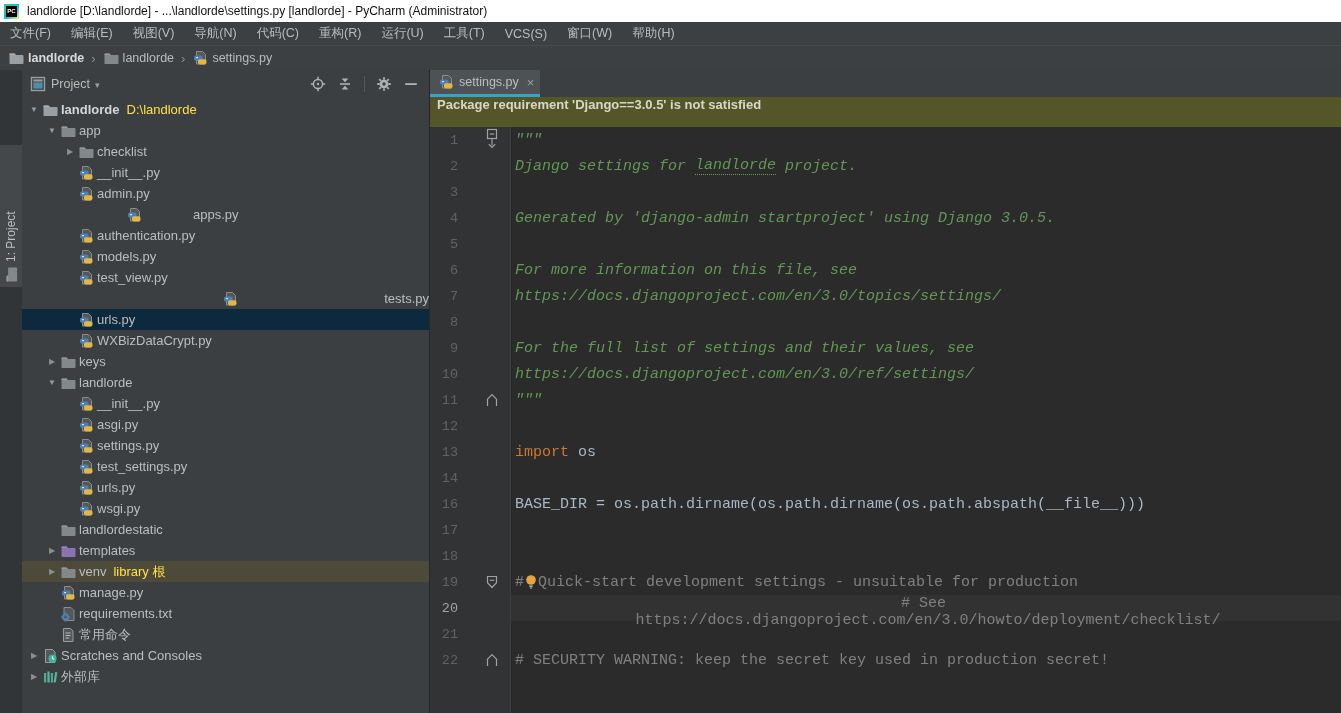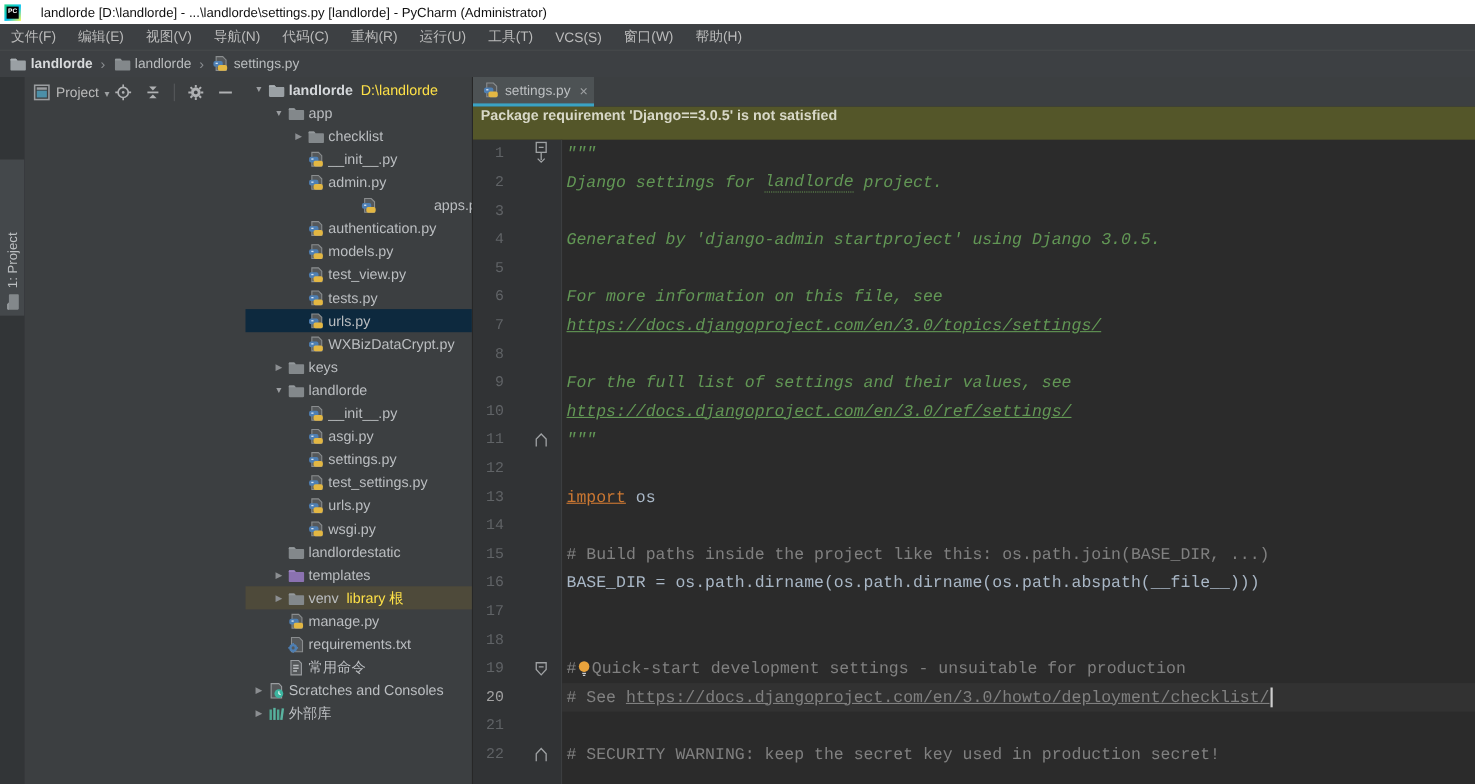--- a/index.html
+++ b/index.html
@@ -4,21 +4,21 @@
 <style>
   * { box-sizing: border-box; }
   html,body { margin:0; padding:0; }
   body {
     width:1341px; height:713px; overflow:hidden;
     background: var(--editor_bg, #2b2b2b);
     font-family:"Liberation Sans", sans-serif;
     -webkit-font-smoothing: antialiased;
   }
   
-  .titlebar { height:22px; background:#ffffff; display:flex; align-items:center; padding-left:4px; gap:18px; }
+  .titlebar { height:22px; background:#ffffff; display:flex; align-items:center; padding-left:4px; gap:8px; }
   .logo {
     width:15px; height:15px; flex:0 0 15px;
     background:linear-gradient(135deg,#21d789,#07c3f2 55%,#fcf84a);
     display:flex; align-items:center; justify-content:center;
   }
   .logo-inner { width:11px; height:11px; background:#000; color:#fff; font-size:6px; font-weight:bold;
     display:flex; align-items:center; justify-content:center; }
   .title-text { font-size:12px; color:#111; white-space:nowrap; }
   
   .menubar { height:23px; background:#3d4043; display:flex; align-items:center; padding:0 10px; gap:20px; }
@@ -35,21 +35,21 @@
   .stripe { width:22px; background:#323537; position:relative; flex:0 0 22px; }
   .stripe-tab { position:absolute; left:0; top:75px; width:22px; height:142px; background:#44484b; }
   .stripe-tab-inner {
     position:absolute; left:0; top:0; width:142px; height:22px;
     transform: rotate(-90deg) translateX(-142px); transform-origin: top left;
     display:flex; align-items:center; gap:5px; padding-left:4px;
   }
   .stripe-label { font-size:12px; color:#bcbfc1; white-space:nowrap; }
   
   .project-panel { width:408px; flex:0 0 408px; background: var(--panel_bg, #3c3f41);
-    border-right:1px solid #272727; display:flex; flex-direction:row; }
+    border-right:1px solid #272727; display:flex; flex-direction:column; }
   .panel-header { height:28px; display:flex; align-items:center; padding:0 10px 0 8px; gap:5px; flex:0 0 28px; }
   .ph-title { font-size:12.5px; color:#bbbbbb; }
   .ph-chevron { color:#9da0a2; font-size:9px; margin-top:2px; }
   .ph-toolbar { margin-left:auto; display:flex; align-items:center; gap:11px; }
   .tb-sep { width:1px; height:16px; background:#55585a; }
   .tree { flex:1; overflow:hidden; padding-top:1px; }
   .tree-row { height:21px; display:flex; align-items:center; font-size:13px; color:#bbbec1; white-space:nowrap; }
   .tree-row.selected { background: var(--selection_bg, #0d293e); }
   .tree-row.highlighted { background: var(--highlight_row_bg, #4e4a3a); }
   .tree-arrow { width:16px; flex:0 0 16px; text-align:center; font-size:8px; color:#9a9da0; }
@@ -70,27 +70,27 @@
   
   .code-area { flex:1; position:relative; overflow:hidden;
     font-family:"Liberation Mono","DejaVu Sans Mono",monospace; font-size:15px; }
   .code-area::before { content:""; position:absolute; left:0; top:0; bottom:0; width:80px;
     background:var(--gutter_bg,#313335); border-right:1px solid #3c3e40; }
   .code-line { height:26px; display:flex; align-items:stretch; position:relative; }
   .gutter { width:81px; flex:0 0 81px; display:flex; align-items:center; position:relative; z-index:1; }
   .ln { width:28px; text-align:right; font-size:13.5px; color:#606366; }
   .fold { position:absolute; left:56px; top:0; height:26px; display:flex; align-items:center; }
   .code-text { flex:1; display:flex; align-items:center; padding-left:4px; white-space:pre; color:var(--code_default,#a9b7c6); }
-  .code-line.current .code-text { background:var(--current_line_bg,#323232); }
+  .code-line.current .code-text { background:var(--current_line_bg,#323232);flex-direction:column; }
   .code-line.current .ln { color:#a3a3a3; }
   .seg-doc { color:var(--docstring_green,#629755); font-style:italic; }
   .seg-cmt { color:var(--comment_gray,#808080); }
-  .seg-kw { color:var(--keyword_orange,#cc7832);text-decoration:underline; }
+  .seg-kw { color:var(--keyword_orange,#cc7832); }
   .seg-code { color:var(--code_default,#a9b7c6); }
-  .seg-link { text-decoration:underline; }
+  .seg-link { }
   .seg-typo { border-bottom:1px dotted #6a9955; }
   .bulb { display:inline-flex; align-items:flex-end; width:12px; height:16px; margin:0 1px; }
   .caret { display:inline-block; width:2px; height:18px; background:#cdcdcd; margin-left:1px; vertical-align:middle; }
 </style>
 </head>
 <body>
 
 <div class="titlebar">
   <span class="logo">
       <span class="logo-inner">PC</span>
@@ -299,21 +299,21 @@
           <span class="t-icon">
             <svg width="16" height="16" viewBox="0 0 16 16" xmlns="http://www.w3.org/2000/svg">
               <path d="M4.5 1.5h6l3 3v9.5h-9z" fill="#55585a" stroke="#8a8d8f" stroke-width="1"></path>
               <rect x="2" y="5.5" width="8.5" height="5.2" rx="1.8" fill="#4e7fb3"></rect>
               <rect x="6" y="9.2" width="8.5" height="5.2" rx="1.8" fill="#e3b743"></rect>
               <rect x="4" y="7" width="2" height="1.2" fill="#d6e4f2"></rect>
             </svg>
           </span>
           <span class="t-label">test_view.py</span>
         </div>
-        <div class="tree-row" style="padding-left: 40px;">
+        <div class="tree-row" style="padding-left: 40px; justify-content: space-between;">
           <span class="tree-arrow"></span>
           <span class="t-icon">
             <svg width="16" height="16" viewBox="0 0 16 16" xmlns="http://www.w3.org/2000/svg">
               <path d="M4.5 1.5h6l3 3v9.5h-9z" fill="#55585a" stroke="#8a8d8f" stroke-width="1"></path>
               <rect x="2" y="5.5" width="8.5" height="5.2" rx="1.8" fill="#4e7fb3"></rect>
               <rect x="6" y="9.2" width="8.5" height="5.2" rx="1.8" fill="#e3b743"></rect>
               <rect x="4" y="7" width="2" height="1.2" fill="#d6e4f2"></rect>
             </svg>
           </span>
           <span class="t-label">tests.py</span>
@@ -636,26 +636,20 @@
           <div class="code-text"><span class="seg-kw">import</span><span class="seg-code"> os</span></div>
         </div>
         <div class="code-line">
           <div class="gutter">
             <span class="ln">14</span>
           </div>
           <div class="code-text"></div>
         </div>
         <div class="code-line">
           <div class="gutter">
-            <span class="ln">15</span>
-          </div>
-          <div class="code-text"><span class="seg-cmt"># Build paths inside the project like this: os.path.join(BASE_DIR, ...)</span></div>
-        </div>
-        <div class="code-line">
-          <div class="gutter">
             <span class="ln">16</span>
           </div>
           <div class="code-text"><span class="seg-code">BASE_DIR = os.path.dirname(os.path.dirname(os.path.abspath(__file__)))</span></div>
         </div>
         <div class="code-line">
           <div class="gutter">
             <span class="ln">17</span>
           </div>
           <div class="code-text"></div>
         </div>

